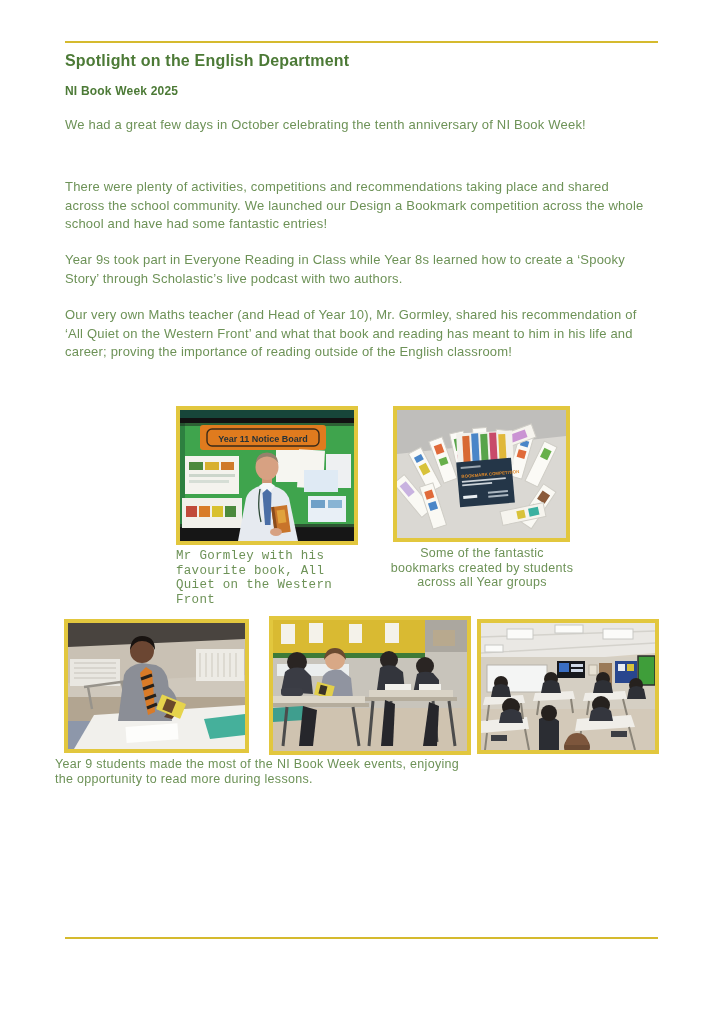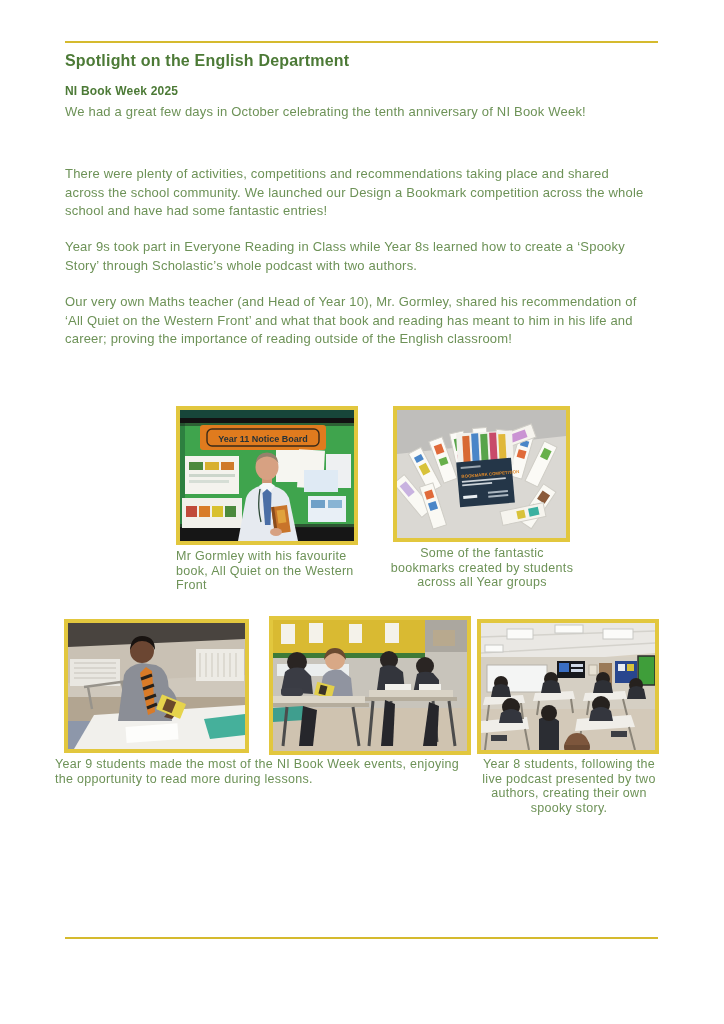--- a/index.html
+++ b/index.html
@@ -40,20 +40,21 @@
     color: #4c7a36;
   }
   .intro, .body-p {
     position: absolute;
     left: 65px;
     width: 586px;
     font-size: 13px;
     line-height: 18.5px;
     letter-spacing: 0.2px;
     color: #6d9257;
+    margin-top: 13px;
   }
   .intro { top: 103px; }
   .p1 { top: 165px; }
   .p2 { top: 238px; }
   .p3 { top: 293px; }
   figure {
     position: absolute;
     border: 4px solid #e2c73e;
     background: #86efac;
     font-size: 0;
@@ -65,38 +66,38 @@
   .fig3 { left: 64px;  top: 619px; width: 185px; height: 134px; }
   .fig4 { left: 269px; top: 616px; width: 202px; height: 139px; }
   .fig5 { left: 477px; top: 619px; width: 182px; height: 135px; }
   .caption {
     position: absolute;
     font-size: 12.5px;
     line-height: 14.5px;
     letter-spacing: 0.3px;
     color: #6d9257;
   }
-  .cap1 { left: 176px; top: 549px; width: 190px; text-align: left; }
+  .cap1 { left: 176px; top: 549px; width: 190px; text-align: left; font-family: Liberation Mono, monospace; }
   .cap2 { left: 389px; top: 546px; width: 186px; text-align: center; }
   .cap34 { left: 55px; top: 757px; width: 412px; text-align: left; }
   .cap5 { left: 473px; top: 757px; width: 192px; text-align: center; }
 </style>
 </head>
 <body>
 
 <div class="page">
 
   <div class="rule rule-top"></div>
 
   <h1 class="title">Spotlight on the English Department</h1>
   <h2 class="subtitle">NI Book Week 2025</h2>
   <p class="intro">We had a great few days in October celebrating the tenth anniversary of NI Book Week!</p>
 
   <p class="body-p p1">There were plenty of activities, competitions and recommendations taking place and shared across the school community. We launched our Design a Bookmark competition across the whole school and have had some fantastic entries!</p>
-  <p class="body-p p2">Year 9s took part in Everyone Reading in Class while Year 8s learned how to create a ‘Spooky Story’ through Scholastic’s whole podcast with two authors.</p>
+  <p class="body-p p2">Year 9s took part in Everyone Reading in Class while Year 8s learned how to create a ‘Spooky Story’ through Scholastic’s live podcast with two authors.</p>
   <p class="body-p p3">Our very own Maths teacher (and Head of Year 10), Mr. Gormley, shared his recommendation of ‘All Quiet on the Western Front’ and what that book and reading has meant to him in his life and career; proving the importance of reading outside of the English classroom!</p>
 
   <figure class="fig1">
     <svg viewBox="0 0 174 131" width="174" height="131">
       <rect width="174" height="131" fill="#3fa44d"></rect>
       <rect x="0" y="0" width="5" height="131" fill="#2d8040"></rect>
       <rect width="174" height="9" fill="#17463a"></rect>
       <rect y="8" width="174" height="5" fill="#121212"></rect>
       <path d="M0 13 L174 13 L174 16 L0 16 Z" fill="#1d1d1d" opacity="0.5"></path>
       <rect y="117" width="174" height="14" fill="#161616"></rect>
@@ -358,17 +359,16 @@
 
       <ellipse cx="96" cy="124" rx="13" ry="11" fill="#6b4a33"></ellipse>
       <path d="M84 122 Q86 110 96 110 Q106 110 108 122 Z" fill="#7d563c"></path>
 
       <rect x="10" y="112" width="16" height="6" fill="#3c3e44"></rect>
       <rect x="130" y="108" width="16" height="6" fill="#3c3e44"></rect>
     </svg>
   </figure>
 
   <figcaption class="caption cap34">Year 9 students made the most of the NI Book Week events, enjoying the opportunity to read more during lessons.</figcaption>
-  <figcaption class="caption cap5">Year 8 students, following the live podcast presented by two authors, creating their own spooky story.</figcaption>
 
   <div class="rule rule-bottom"></div>
 
 </div>
 
 </body></html>

